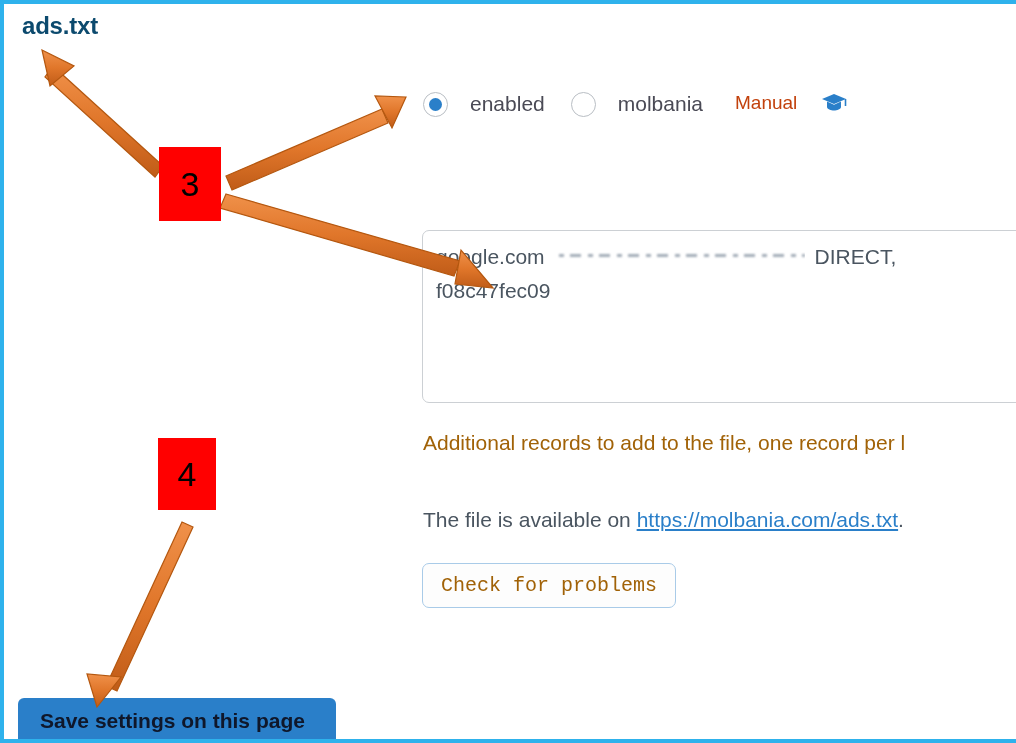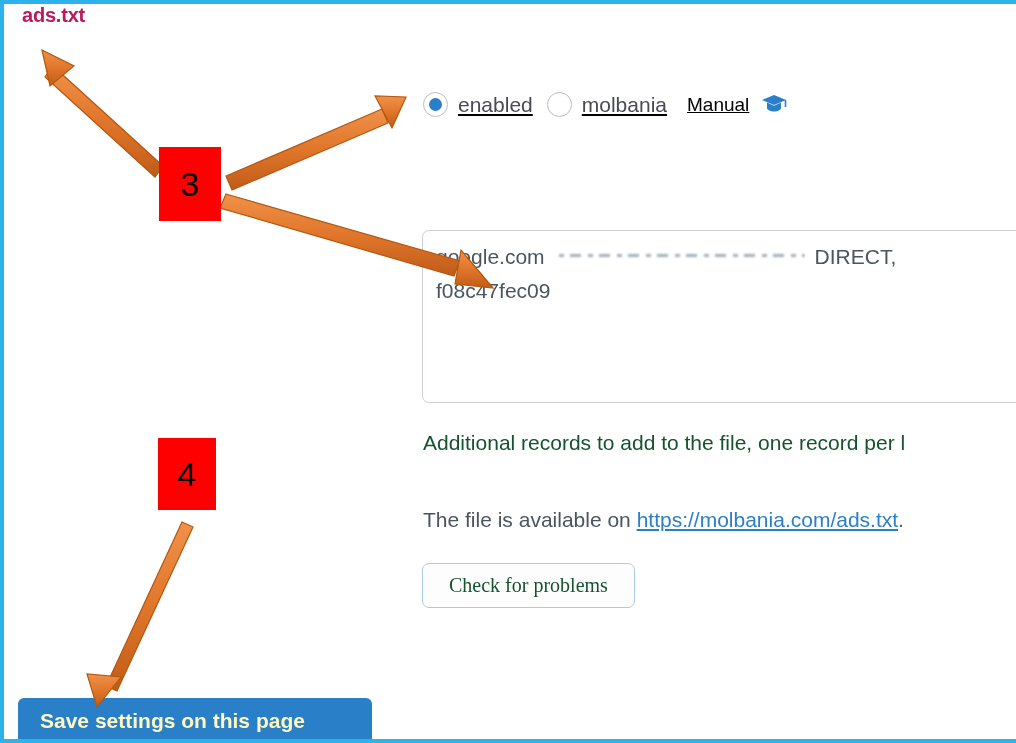--- a/index.html
+++ b/index.html
@@ -18,37 +18,35 @@
     overflow: hidden;
     box-sizing: border-box;
     border-top: 4px solid #2eb2ec;
     border-bottom: 4px solid #2eb2ec;
     border-left: 4px solid #2eb2ec;
   }
   
   #page-title {
     position: absolute;
     left: 18px;
-    top: 0;
-    font-size: 20px;
+    top: 8px;
+    font-size: 24px;
     font-weight: bold;
-    color: #be185d;
+    color: #0c4a6e;
     letter-spacing: -0.2px;
     white-space: nowrap;
   }
   
   #radio-row {
     position: absolute;
     left: 419px;
     top: 88px;
     display: flex;
-    align-items: center;
-    gap: 0px;
-    white-space: nowrap;
-    text-decoration: underline;
+    gap: 12px;
+    white-space: nowrap;
   }
   .radio-outer {
     width: 25px;
     height: 25px;
     border-radius: 50%;
     border: 1.6px solid #b9bec4;
     background: #ffffff;
     display: inline-flex;
     align-items: center;
     justify-content: center;
@@ -62,21 +60,21 @@
     background: #2a7fc9;
   }
   .radio-label {
     font-size: 21px;
     color: #4a4a55;
     margin-left: 10px;
     margin-right: 14px;
   }
   #manual-link {
     font-size: 19px;
-    color: #000000;
+    color: #c2410c;
     margin-left: 6px;
     text-decoration: none;
     cursor: pointer;
   }
   #manual-cap-icon {
     margin-left: 12px;
     display: inline-block;
     vertical-align: -2px;
   }
   
@@ -135,21 +133,21 @@
     );
     opacity: .8;
     filter: blur(1.1px);
   }
   
   #additional-records-hint {
     position: absolute;
     left: 419px;
     top: 427px;
     font-size: 21px;
-    color: #14532d;
+    color: #a16207;
     white-space: nowrap;
   }
   #file-available-line {
     position: absolute;
     left: 419px;
     top: 504px;
     font-size: 21px;
     color: #4a5560;
     white-space: nowrap;
     text-align: right;
@@ -161,42 +159,42 @@
   }
   
   #action-buttons {
     position: absolute;
     left: 418px;
     top: 559px;
     display: flex;
     gap: 8px;
   }
   .sec-btn {
-    font-family: Liberation Serif, serif;
+    font-family: Liberation Mono, monospace;
     font-size: 20px;
-    color: #14532d;
+    color: #a16207;
     background: #fdfdfd;
     border: 1.6px solid #a9cbe8;
     border-radius: 7px;
-    padding: 10px 26px;
+    padding: 10px 18px;
     cursor: pointer;
     line-height: 1.15;
     white-space: nowrap;
   }
   
   #save-settings-button {
     position: absolute;
     left: 14px;
     top: 694px;
-    width: 354px;
+    width: 318px;
     height: 45px;
     background: #2a7fc9;
     border: none;
     border-radius: 6px 6px 0 0;
-    color: #fef9c3;
+    color: #0f172a;
     font-family: "Liberation Sans", sans-serif;
     font-size: 21px;
     font-weight: bold;
     text-align: left;
     padding-left: 22px;
     cursor: pointer;
     box-sizing: border-box;
     white-space: nowrap;
   }
   

